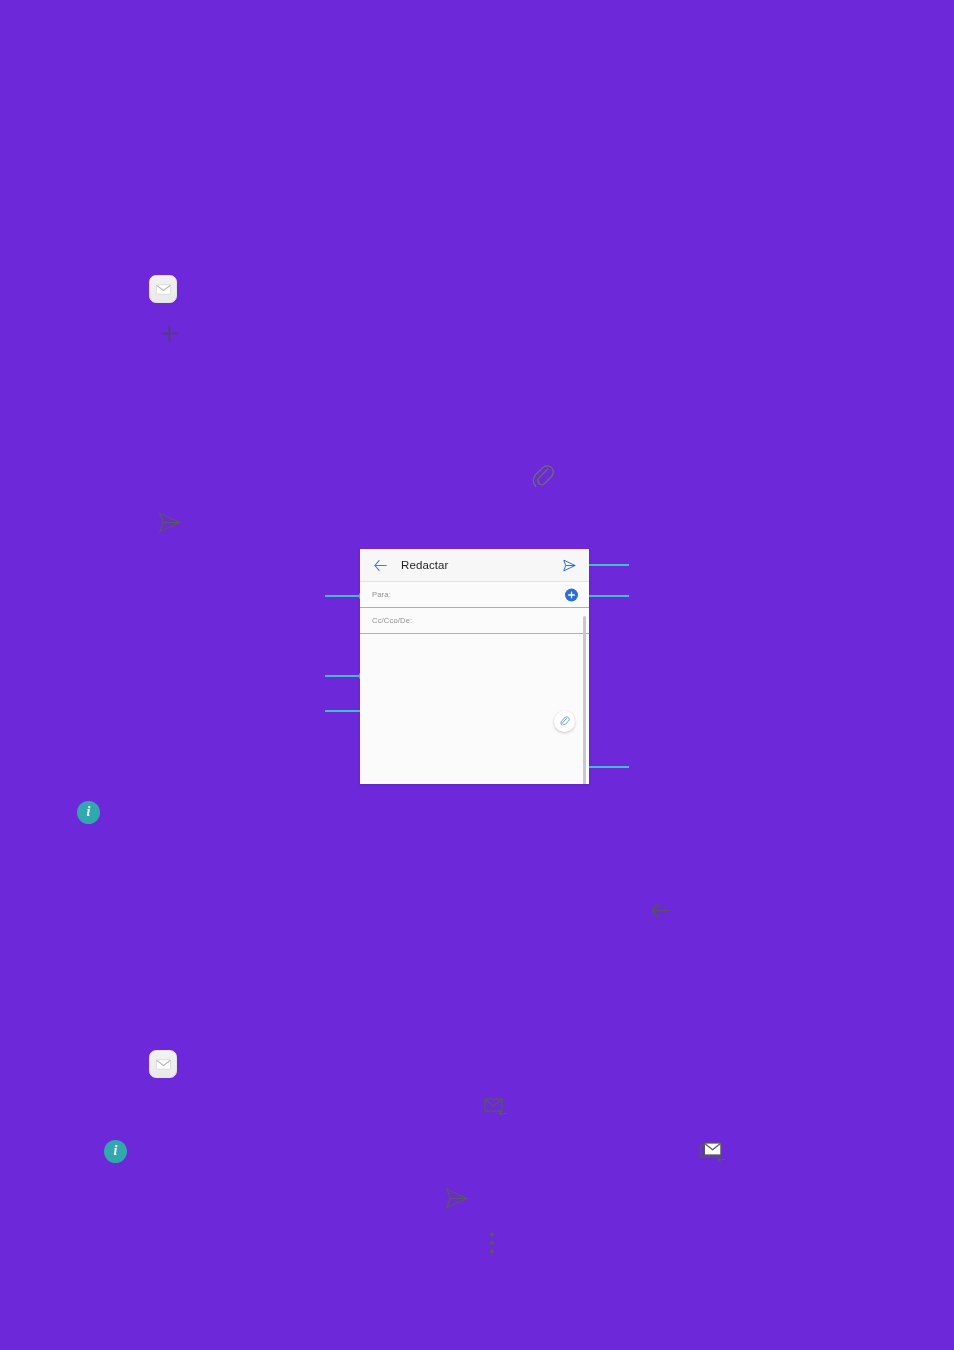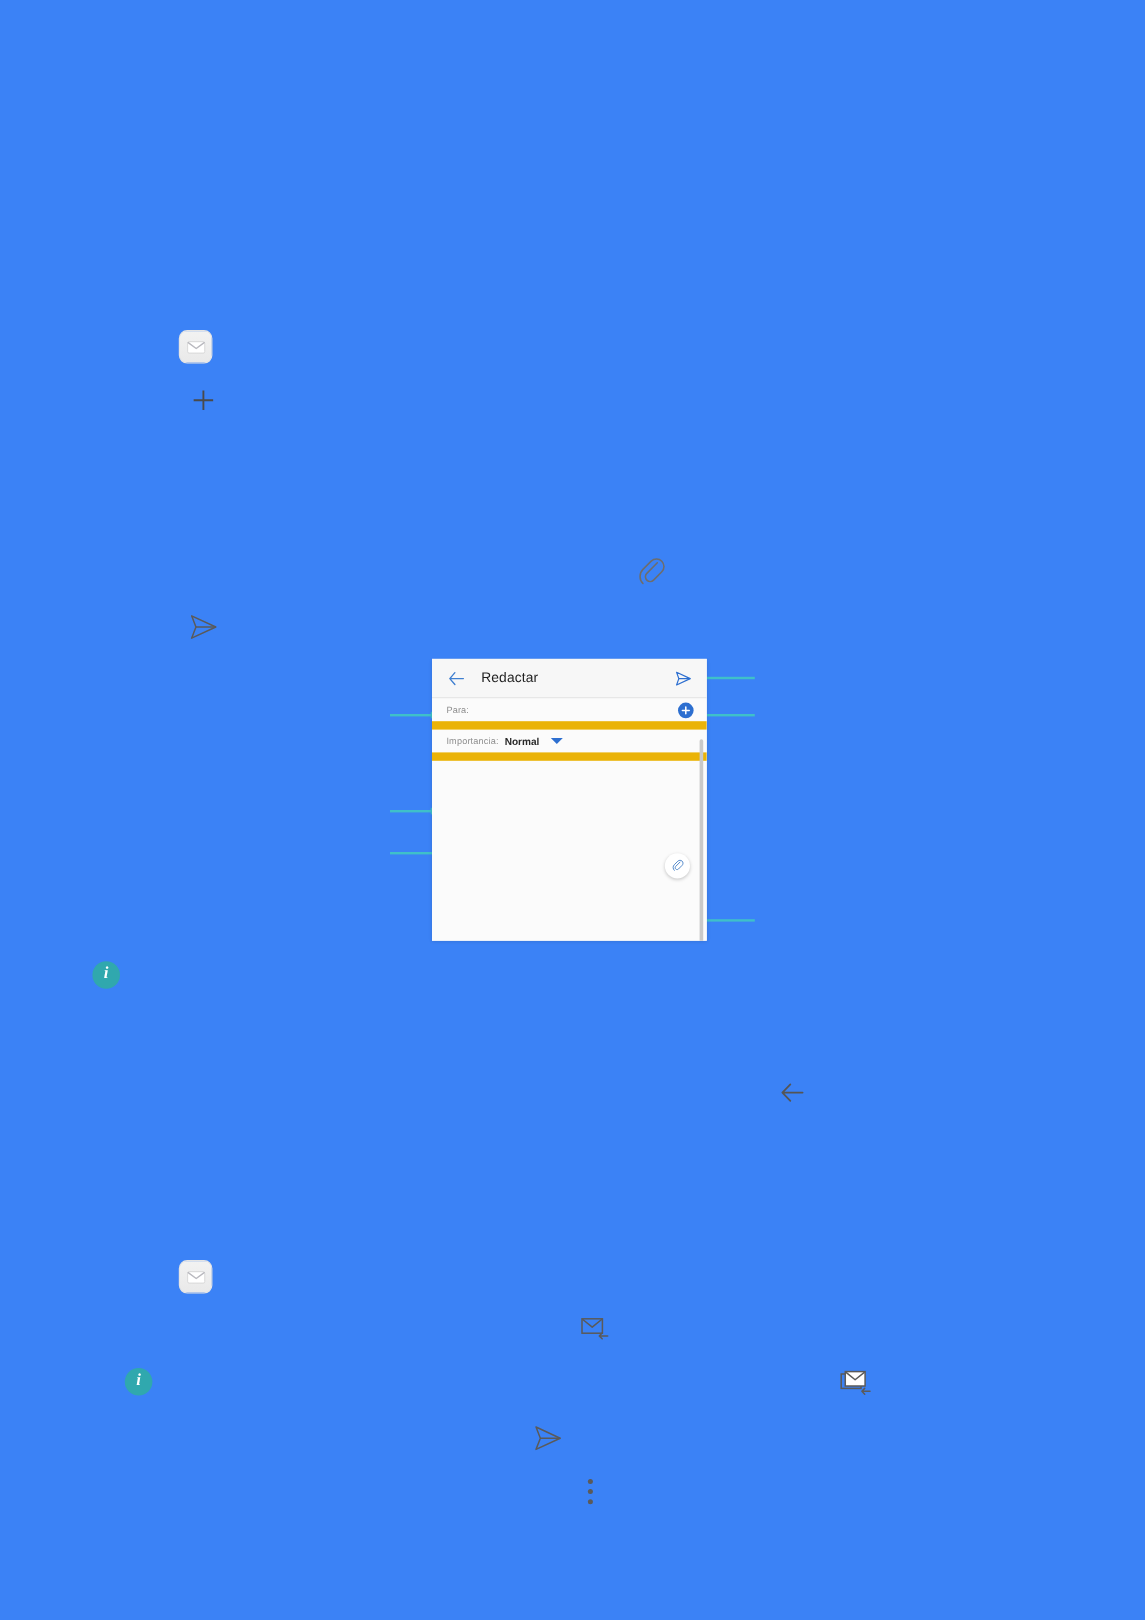--- a/index.html
+++ b/index.html
@@ -7,21 +7,21 @@
     width: 954px;
     height: 1350px;
     background: #ffffff;
     font-family: "Liberation Sans", sans-serif;
     overflow: hidden;
   }
   .page {
     position: relative;
     width: 954px;
     height: 1350px;
-    background: #3b82f6;
+    background: #6d28d9;
   }
 
   
   .ico { position: absolute; }
 
   
   .app-icon {
     width: 28px; height: 28px;
     border-radius: 7px;
     background: linear-gradient(180deg,#f2f2f2 0%, #e9e9e9 100%);
@@ -85,21 +85,21 @@
     font-size: 11.5px;
     color: #1f1f1f;
     margin-left: 12px;
     letter-spacing: .1px;
   }
   .mock-send { position: absolute; right: 11px; top: 8px; width: 17px; height: 17px; }
 
   .mock-body { position: relative; height: 202px; background: #fbfbfb; }
   .field {
     height: 26px;
-    border-bottom: 7px solid #eab308;
+    border-bottom: 1px solid #eab308;
     display: flex;
     align-items: center;
     padding: 0 12px;
     position: relative;
   }
   .field-label {
     font-size: 7.6px;
     color: #8e8e8e;
     letter-spacing: .15px;
   }
@@ -206,26 +206,24 @@
 
       <div class="field">
         <span class="field-label">Para:</span>
         <span class="add-recipient">
           <svg width="9" height="9" viewBox="0 0 12 12" aria-hidden="true">
             <path d="M6 2.2 V9.8 M2.2 6 H9.8" stroke="#ffffff" stroke-width="1.7" stroke-linecap="round"></path>
           </svg>
         </span>
       </div>
 
-
       <div class="field">
-        <span class="field-label">Importancia:</span>
-        <span class="field-value">Normal</span>
-        <span class="caret"></span>
+        <span class="field-label">Cc/Cco/De:</span>
       </div>
+
 
 
       <div class="compose-area">
         <div class="attach-fab">
           <svg width="12" height="12" viewBox="0 0 24 24" aria-hidden="true">
             <path d="M16.8 7.6 L9.2 15.2 c-1.3 1.3 -1.3 3.4 0 4.7 c1.3 1.3 3.4 1.3 4.7 0 L20.4 13.4 c2 -2 2 -5.3 0 -7.4 c-2 -2 -5.3 -2 -7.4 0 L6.6 12.4 c-2.7 2.7 -2.7 7.1 0 9.8" fill="none" stroke="#4e86c9" stroke-width="1.7" stroke-linecap="round" stroke-linejoin="round" transform="translate(-0.5,-2.5) scale(0.95)"></path>
           </svg>
         </div>
       </div>
 

